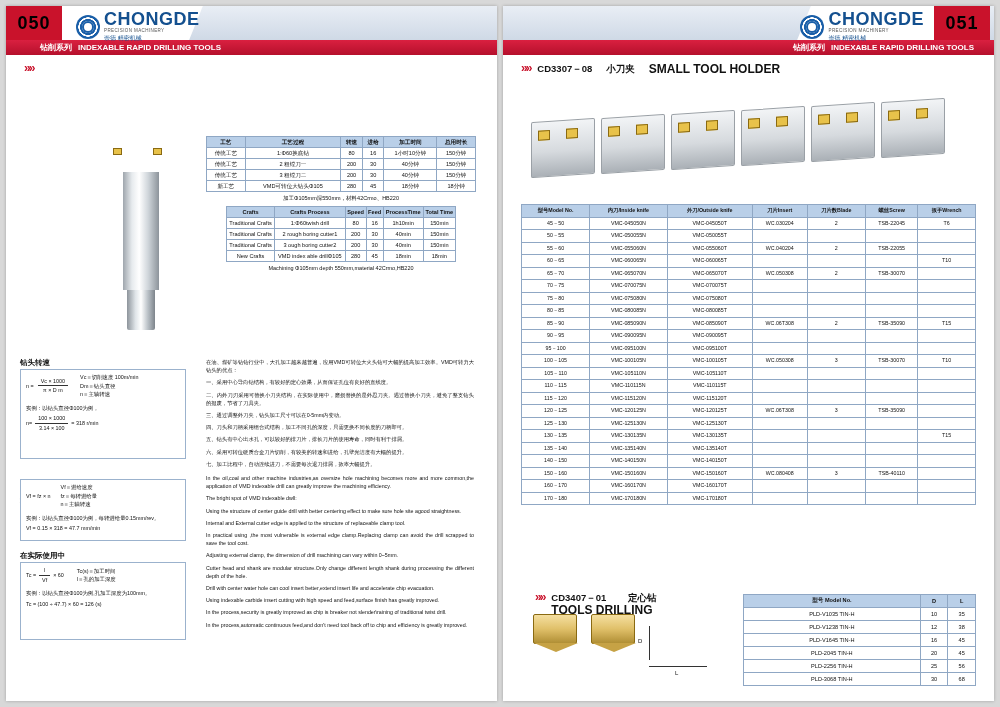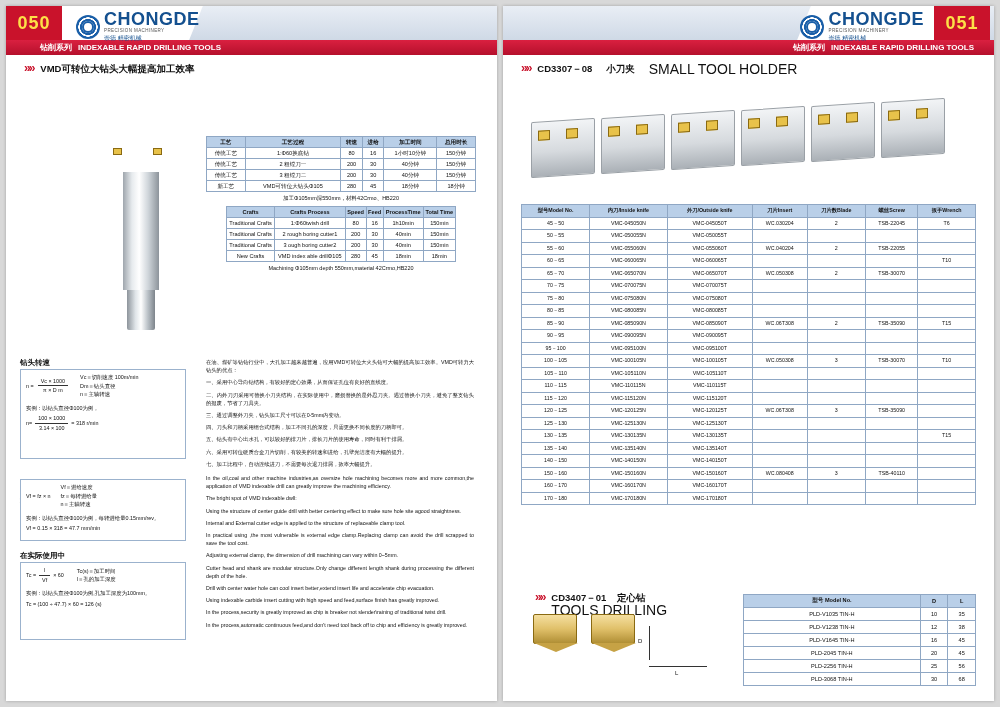--- a/index.html
+++ b/index.html
@@ -21,21 +21,21 @@
   #page-right { left:503px; }
 
   
   .hdr { position:relative; height:34px; }
   .hdr-band {
     position:absolute; left:0; right:0; top:0; height:34px;
     background:linear-gradient(180deg,#e9eef5 0%,#cfd9e6 100%);
   }
   .pagenum {
     position:absolute; top:0; width:56px; height:34px;
-    background:#c9122b; color:#fde047;
+    background:#c9122b; color:#000000;
     font-size:18px; font-weight:bold;
     display:flex; align-items:center; justify-content:center;
     letter-spacing:1px;
   }
   .pagenum.left { left:0; }
   .pagenum.right { right:4px; }
   .swoosh {
     position:absolute; top:0; height:34px; width:150px;
     background:#fff;
     transform:skewX(-22deg);
@@ -68,21 +68,21 @@
     font-size:8px; font-weight:bold;
   }
   .title-bar.left { padding-left:34px; }
   .title-bar.right { justify-content:flex-end; padding-right:20px; }
   .title-bar .cn { margin-right:6px; }
 
   
   .sec-head { display:flex; align-items:flex-start; padding:8px 0 0 18px; }
   .chev { color:#c9122b; font-weight:bold; font-size:12px; line-height:11px; letter-spacing:-2px; margin-right:7px;}
   .sec-title-cn { font-size:9.5px; font-weight:bold; color:#111; line-height:12px;}
-  .sec-title-en { font-size:14px; font-weight:normal; color:#111; line-height:12px;}
+  .sec-title-en { font-size:12px; font-weight:bold; color:#111; line-height:12px;}
   .sec-head-inline { display:flex; align-items:center; gap:14px; }
 
   
   table { border-collapse:collapse; }
   .tbl th, .tbl td {
     border:1px solid #8fa7c4;
     font-size:5.6px; text-align:center; padding:1px 1px;
     line-height:8px; color:#111;
   }
   .tbl th { background:#b9cfe8; font-weight:bold; }
@@ -190,21 +190,20 @@
   </div>
 
   <div class="title-bar left">
     <span class="cn">钻削系列</span>
     <span>INDEXABLE RAPID DRILLING TOOLS</span>
   </div>
 
   <div class="sec-head">
     <span class="chev">»»</span>
     <div>
-      <div class="sec-title-cn">VMD可转位大钻头大幅提高加工效率</div>
     </div>
   </div>
 
   <div class="drill">
     <div class="drill-head"></div>
     <div class="insert" style="left:12px;top:12px"></div>
     <div class="insert" style="left:52px;top:12px"></div>
     <div class="drill-body"></div>
     <div class="drill-shank"></div>
   </div>
@@ -668,21 +667,21 @@
           <td></td>
         </tr>
       </tbody>
   </table>
 
   <div class="sec-head sec2">
     <span class="chev">»»</span>
     <div>
       <div class="sec-title-cn">
         <span>CD3407－01</span>
-        <span style="margin-left:8px">定心钻</span>
+        <span style="margin-left:19px">定心钻</span>
       </div>
       <div class="sec-title-en">TOOLS DRILLING</div>
     </div>
   </div>
 
   <div class="spot-img">
     <div class="bit" style="left:10px;top:8px"></div>
     <div class="bit" style="left:68px;top:8px"></div>
     <div class="dim-line" style="left:126px;top:20px;width:1px;height:34px"></div>
     <div class="dim-line" style="left:126px;top:60px;width:58px;height:1px"></div>

